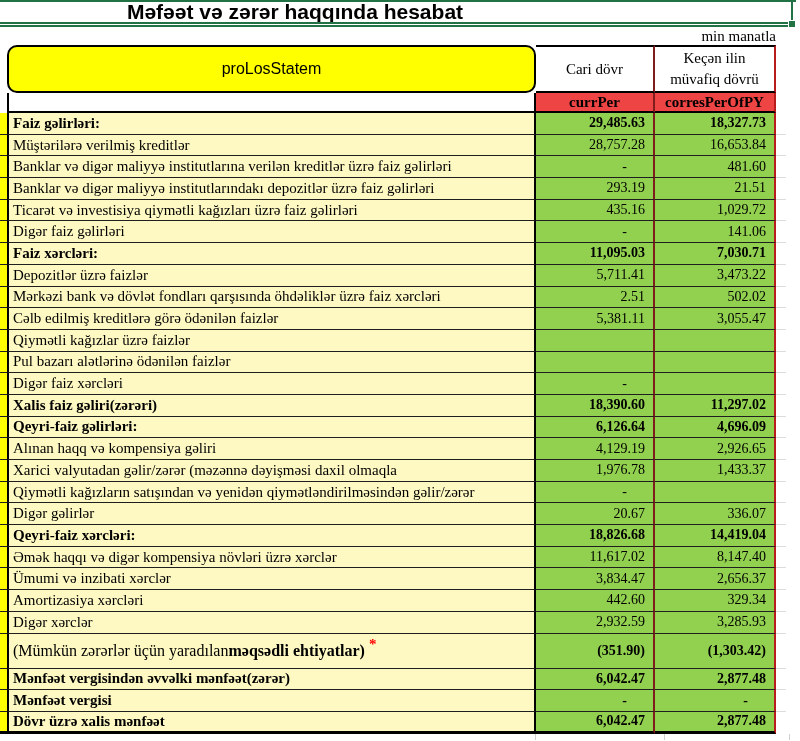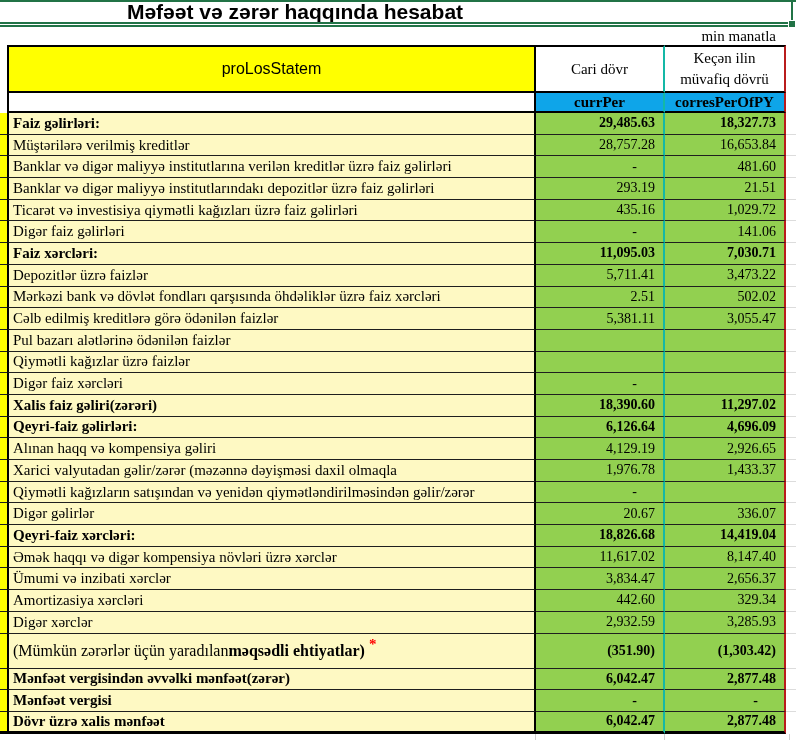--- a/index.html
+++ b/index.html
@@ -20,40 +20,40 @@
     position:absolute;top:2px;left:0;width:590px;height:20px;line-height:20px;
     text-align:center;font-family:"Liberation Sans","DejaVu Sans",sans-serif;
     font-weight:bold;font-size:21px;
   }
   
   .note-row{height:18px;line-height:18px;text-align:right;padding-right:24px;font-size:15px;}
   
   .trow{display:flex;width:800px;}
   .strip{width:7px;flex:none;}
   .lab{width:529px;flex:none;border-left:2px solid #000;border-right:2px solid #000;}
-  .c1{width:129px;flex:none;border-right:2px solid #14b8a6;}
+  .c1{width:119px;flex:none;border-right:2px solid #7f1d1d;}
   .c2{width:121px;flex:none;border-right:2px solid #b91c1c;}
   .gut{width:10px;flex:none;background:#fff;}
   
   .header-row{height:48px;}
   .header-row .lab{
     background:#FFFF00;border-top:2px solid #000;border-bottom:2px solid #000;
     display:flex;align-items:center;justify-content:center;
-    font-family:"Liberation Sans","DejaVu Sans",sans-serif;font-size:16px;
+    font-family:"Liberation Sans","DejaVu Sans",sans-serif;font-size:16px;border-radius:10px;
   }
   .header-row .c1,.header-row .c2{
     background:#fff;border-top:2px solid #000;border-bottom:2px solid #000;
     display:flex;flex-direction:column;align-items:center;justify-content:center;
     font-size:15px;line-height:21px;text-align:center;
   }
   
   .code-row{height:20px;}
   .code-row .lab{background:#fff;border-bottom:2px solid #000;}
   .code-row .c1,.code-row .c2{
-    background:#0ea5e9;border-bottom:2px solid #000;
+    background:#ef4444;border-bottom:2px solid #000;
     display:flex;align-items:center;justify-content:center;
     font-weight:bold;font-size:15px;
   }
   
   .row{height:21.7px;}
   .row.tall{height:35px;}
   .row .strip{background:#FFFF00;border-bottom:1px solid #1f1f1f;}
   .row .lab{
     background:#fef9c3;border-bottom:1px solid #1f1f1f;
     display:flex;align-items:center;padding-left:4px;font-size:15px;
@@ -178,28 +178,28 @@
       </div>
       <div class="trow row">
         <div class="strip"></div>
         <div class="lab">Cəlb edilmiş kreditlərə görə ödənilən faizlər</div>
         <div class="c1 num">5,381.11</div>
         <div class="c2 num">3,055.47</div>
         <div class="gut"></div>
       </div>
       <div class="trow row">
         <div class="strip"></div>
-        <div class="lab">Pul bazarı alətlərinə ödənilən faizlər</div>
+        <div class="lab">Qiymətli kağızlar üzrə faizlər</div>
         <div class="c1 num"></div>
         <div class="c2 num"></div>
         <div class="gut"></div>
       </div>
       <div class="trow row">
         <div class="strip"></div>
-        <div class="lab">Qiymətli kağızlar üzrə faizlər</div>
+        <div class="lab">Pul bazarı alətlərinə ödənilən faizlər</div>
         <div class="c1 num"></div>
         <div class="c2 num"></div>
         <div class="gut"></div>
       </div>
       <div class="trow row">
         <div class="strip"></div>
         <div class="lab">Digər faiz xərcləri</div>
         <div class="c1 num dash">-</div>
         <div class="c2 num"></div>
         <div class="gut"></div>

